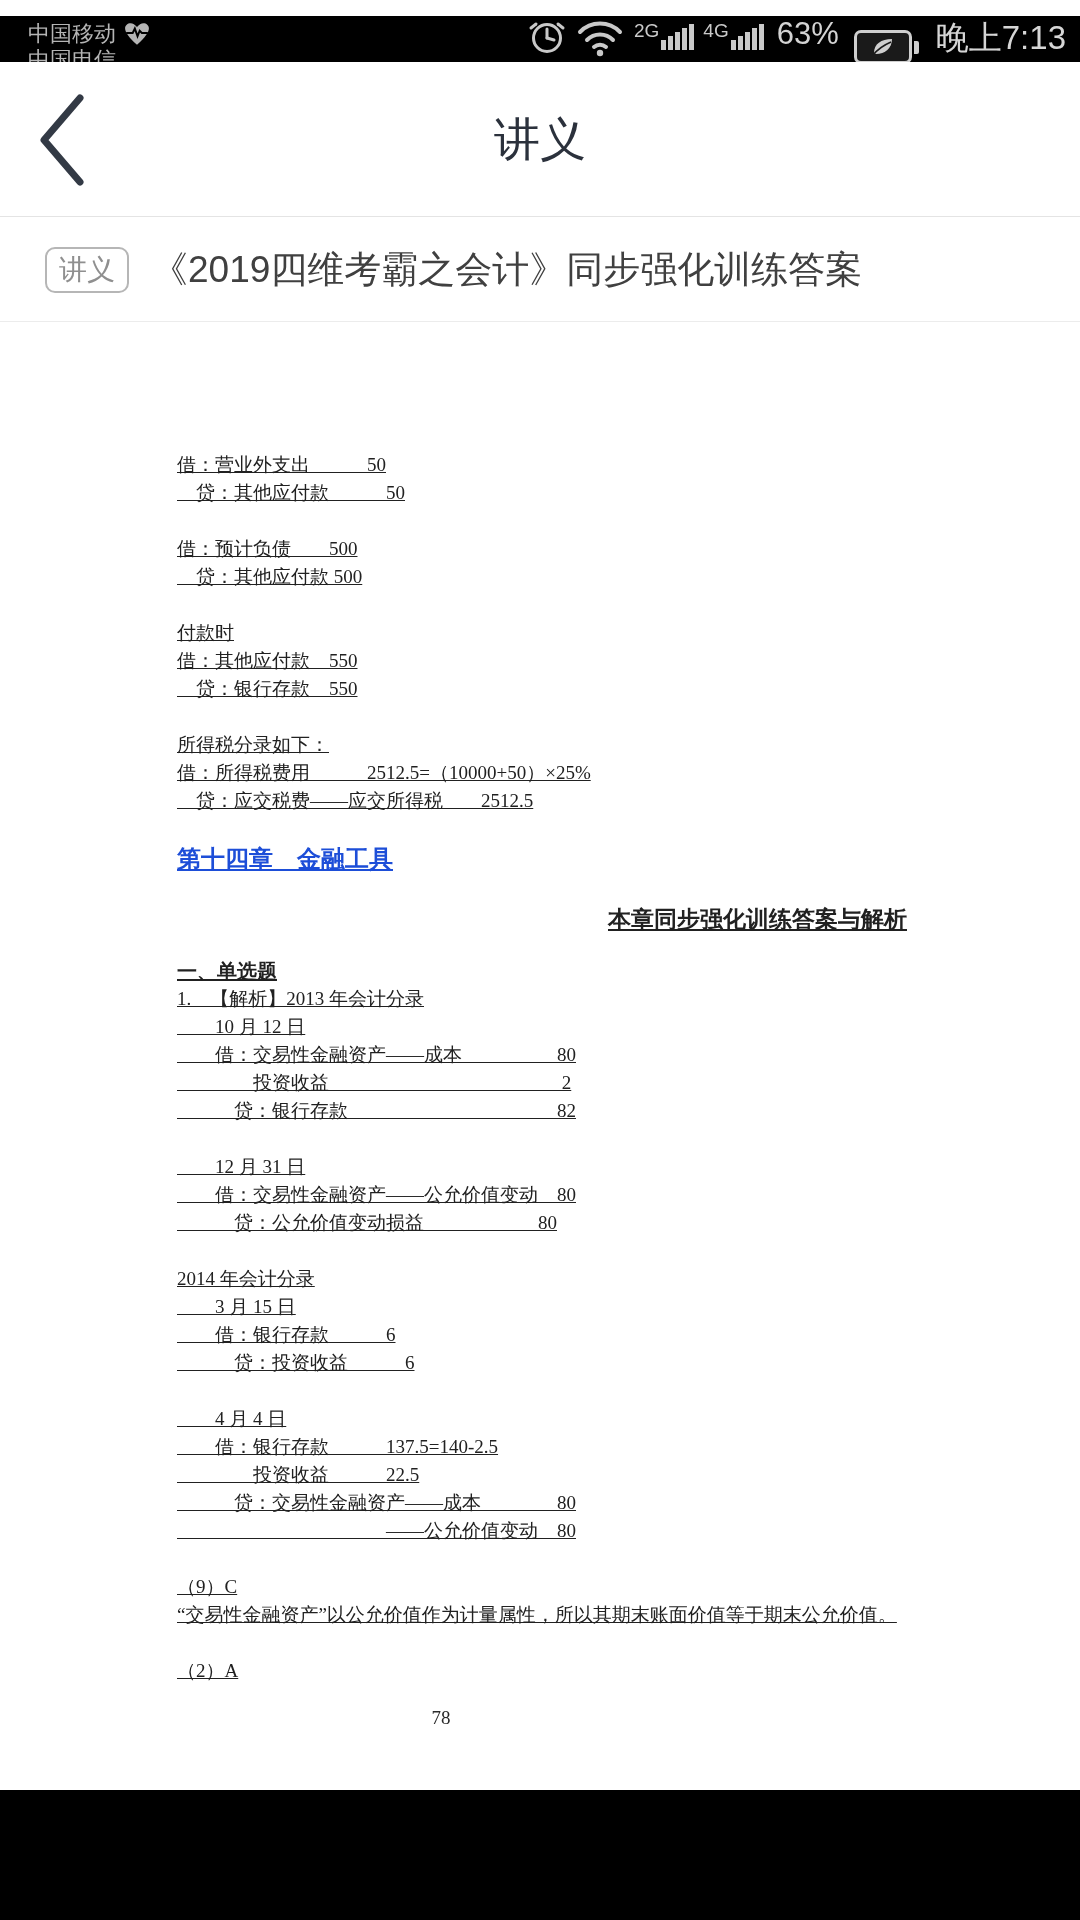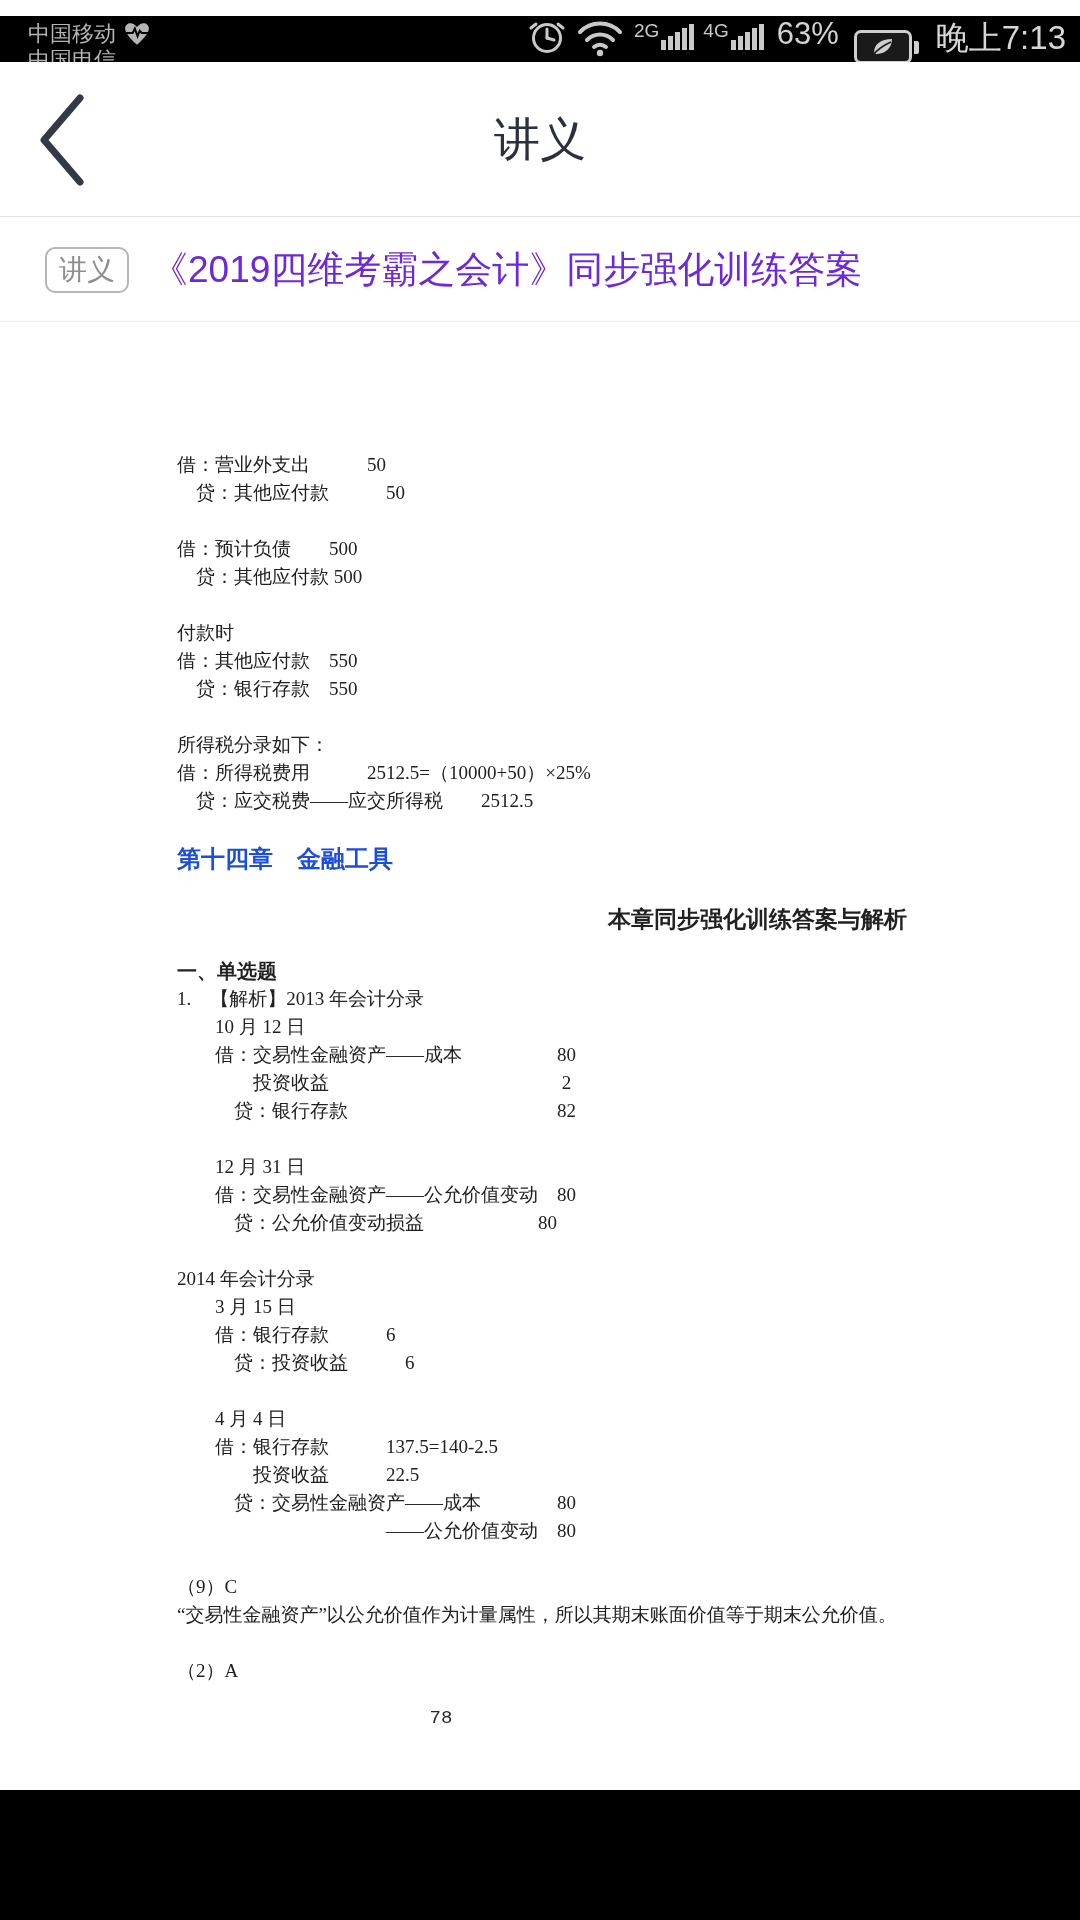--- a/index.html
+++ b/index.html
@@ -31,33 +31,33 @@
   .back-btn{position:absolute;left:22px;top:22px;width:84px;height:112px;cursor:pointer;}
   .header-title{position:absolute;top:0;left:0;width:1080px;height:154px;line-height:154px;
                 text-align:center;font-size:46px;color:#2b313c;}
 
   
   .subheader{position:absolute;top:218px;left:0;width:1080px;height:104px;background:#fff;
              border-bottom:1px solid #ececec;box-sizing:border-box;
              display:flex;align-items:center;padding-left:45px;}
   .tag{font-size:28px;color:#8f8f8f;border:2px solid #b6b6b6;border-radius:10px;
        padding:2px 12px;flex:0 0 auto;}
-  .book-title{font-size:37px;color:#6d28d9;margin-left:22px;white-space:nowrap;overflow:hidden;}
+  .book-title{font-size:37px;color:#404040;margin-left:22px;white-space:nowrap;overflow:hidden;}
 
   
   .document{position:absolute;top:323px;left:0;width:1080px;height:1467px;background:#fff;
             box-sizing:border-box;padding:128px 0 0 177px;overflow:hidden;
             font-family:"Liberation Serif","DejaVu Serif",serif;}
-  .line{height:28px;line-height:28px;font-size:19px;color:#212121;white-space:pre;}
+  .line{height:28px;line-height:28px;font-size:19px;color:#212121;white-space:pre;text-decoration:underline;}
   .line.blank{height:28px;}
   .line.chapter{margin-top:24px;height:40px;line-height:40px;font-size:24px;font-weight:bold;color:#1d4ed8;}
   .line.subtitle{margin-top:27px;font-size:23px;font-weight:bold;text-align:right;width:730px;}
   .line.heading{margin-top:23px;font-size:20px;font-weight:bold;}
   .pagenum{margin-top:22px;width:528px;text-align:center;font-size:19px;color:#2a2a2a;
-           font-family:Liberation Mono, monospace;}
+           font-family:Liberation Serif, serif;}
 
   
   .navbar{position:absolute;top:1790px;left:0;width:1080px;height:130px;background:#000;}
 </style>
 </head>
 <body>
 
 <div class="screen">
 
   <div class="status-bar">

